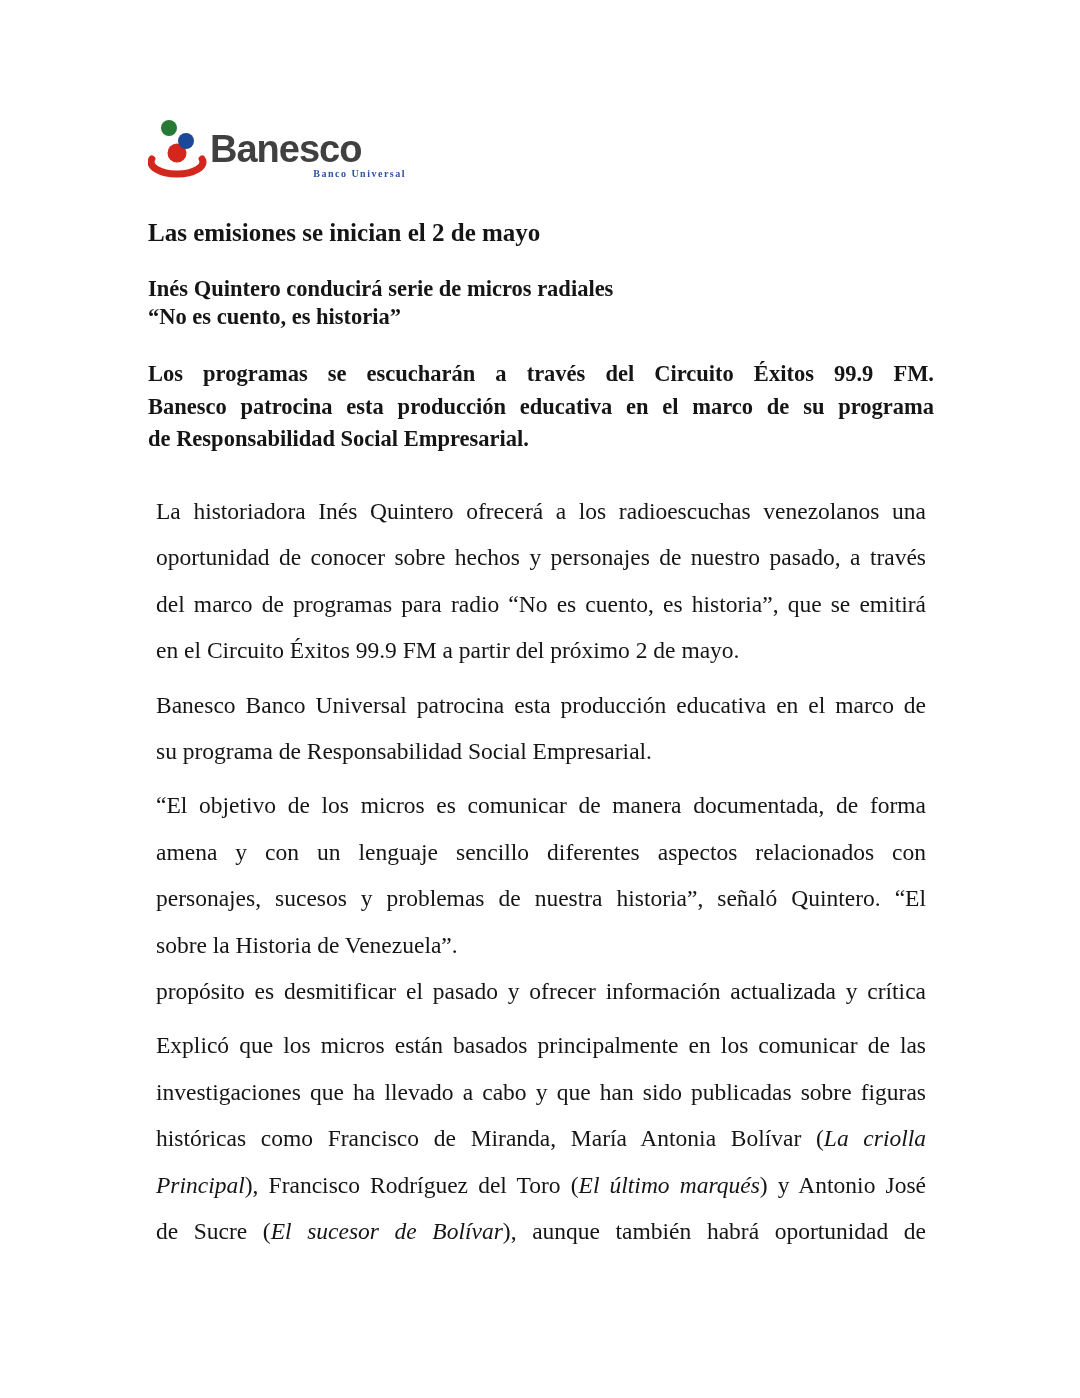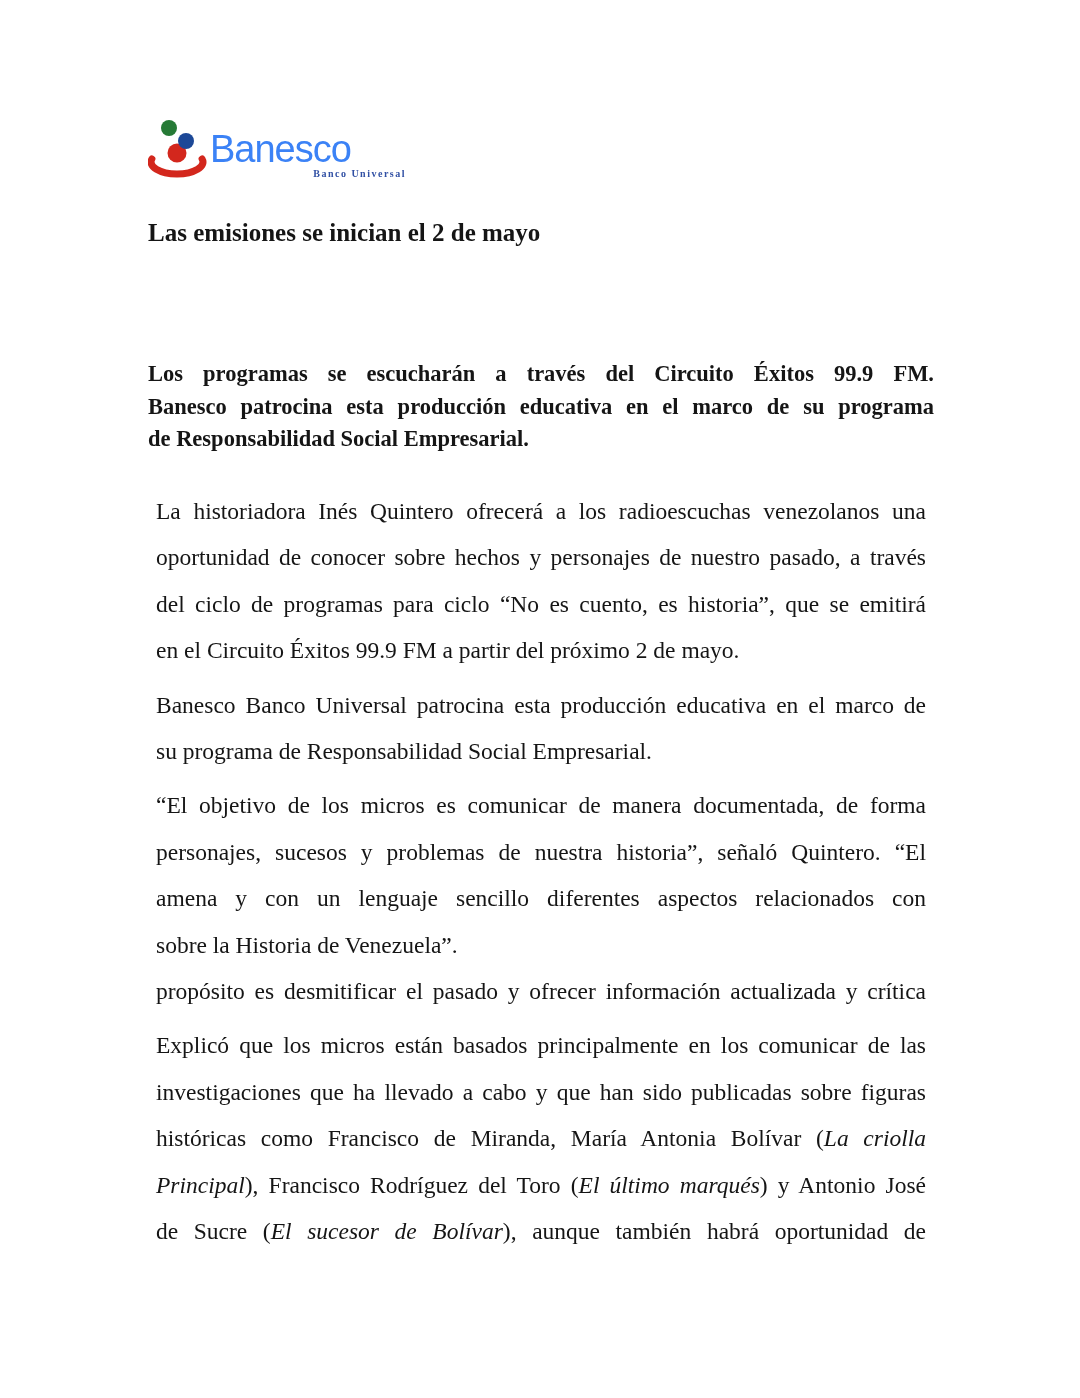--- a/index.html
+++ b/index.html
@@ -13,24 +13,24 @@
     color: #151515;
     overflow: hidden;
   }
 
   
   .logo-block { position: absolute; left: 148px; top: 116px; width: 275px; height: 80px; }
   .logo-mark { position: absolute; left: 0; top: 0; }
   .logo-wordmark {
     position: absolute; left: 62px; top: 14px;
     font-family: "Liberation Sans", sans-serif;
-    font-weight: normal;
+    font-weight: bold;
     font-size: 38px;
     letter-spacing: -1px;
-    color: #3b82f6;
+    color: #404040;
     line-height: 38px;
   }
   .logo-tagline {
     position: absolute; left: 62px; top: 52px; width: 196px;
     text-align: right;
     font-family: Liberation Serif, serif;
     font-weight: bold;
     font-size: 10px;
     letter-spacing: 1.5px;
     color: #3150A4;
@@ -72,42 +72,46 @@
       <circle cx="29" cy="37" r="9.5" fill="#D3271D"></circle>
       <circle cx="38" cy="25" r="8" fill="#1C4897"></circle>
       <circle cx="21" cy="12" r="8" fill="#267A36"></circle>
     </svg>
     <div class="logo-wordmark">Banesco</div>
     <div class="logo-tagline">Banco Universal</div>
   </div>
 
   <div class="h1">Las emisiones se inician el 2 de mayo</div>
 
+  <div class="subhead">
+    <div>Inés Quintero conducirá serie de micros radiales</div>
+    <div>“No es cuento, es historia”</div>
+  </div>
 
   <div class="lead">
       <div class="line"><span>Los programas se escucharán a través del Circuito Éxitos 99.9 FM.</span></div>
       <div class="line"><span>Banesco patrocina esta producción educativa en el marco de su programa</span></div>
       <div class="line last"><span>de Responsabilidad Social Empresarial.</span></div>
     </div>
 
   <div class="body-text">
       <div class="paragraph">
         <div class="line"><span>La historiadora Inés Quintero ofrecerá a los radioescuchas venezolanos una</span></div>
         <div class="line"><span>oportunidad de conocer sobre hechos y personajes de nuestro pasado, a través</span></div>
-        <div class="line"><span>del ciclo de programas para ciclo “No es cuento, es historia”, que se emitirá</span></div>
+        <div class="line"><span>del marco de programas para radio “No es cuento, es historia”, que se emitirá</span></div>
         <div class="line last"><span>en el Circuito Éxitos 99.9 FM a partir del próximo 2 de mayo.</span></div>
       </div>
       <div class="paragraph">
         <div class="line"><span>Banesco Banco Universal patrocina esta producción educativa en el marco de</span></div>
         <div class="line last"><span>su programa de Responsabilidad Social Empresarial.</span></div>
       </div>
       <div class="paragraph">
         <div class="line"><span>“El objetivo de los micros es comunicar de manera documentada, de forma</span></div>
+        <div class="line"><span>amena y con un lenguaje sencillo diferentes aspectos relacionados con</span></div>
         <div class="line"><span>personajes, sucesos y problemas de nuestra historia”, señaló Quintero. “El</span></div>
-        <div class="line"><span>amena y con un lenguaje sencillo diferentes aspectos relacionados con</span></div>
         <div class="line last"><span>sobre la Historia de Venezuela”.</span></div>
         <div class="line"><span>propósito es desmitificar el pasado y ofrecer información actualizada y crítica</span></div>
       </div>
       <div class="paragraph">
         <div class="line"><span>Explicó que los micros están basados principalmente en los comunicar de las</span></div>
         <div class="line"><span>investigaciones que ha llevado a cabo y que han sido publicadas sobre figuras</span></div>
         <div class="line"><span>históricas como Francisco de Miranda, María Antonia Bolívar (</span><span class="it">La criolla</span></div>
         <div class="line"><span class="it">Principal</span><span>), Francisco Rodríguez del Toro (</span><span class="it">El último marqués</span><span>) y Antonio José</span></div>
         <div class="line"><span>de Sucre (</span><span class="it">El sucesor de Bolívar</span><span>), aunque también habrá oportunidad de</span></div>
       </div>

